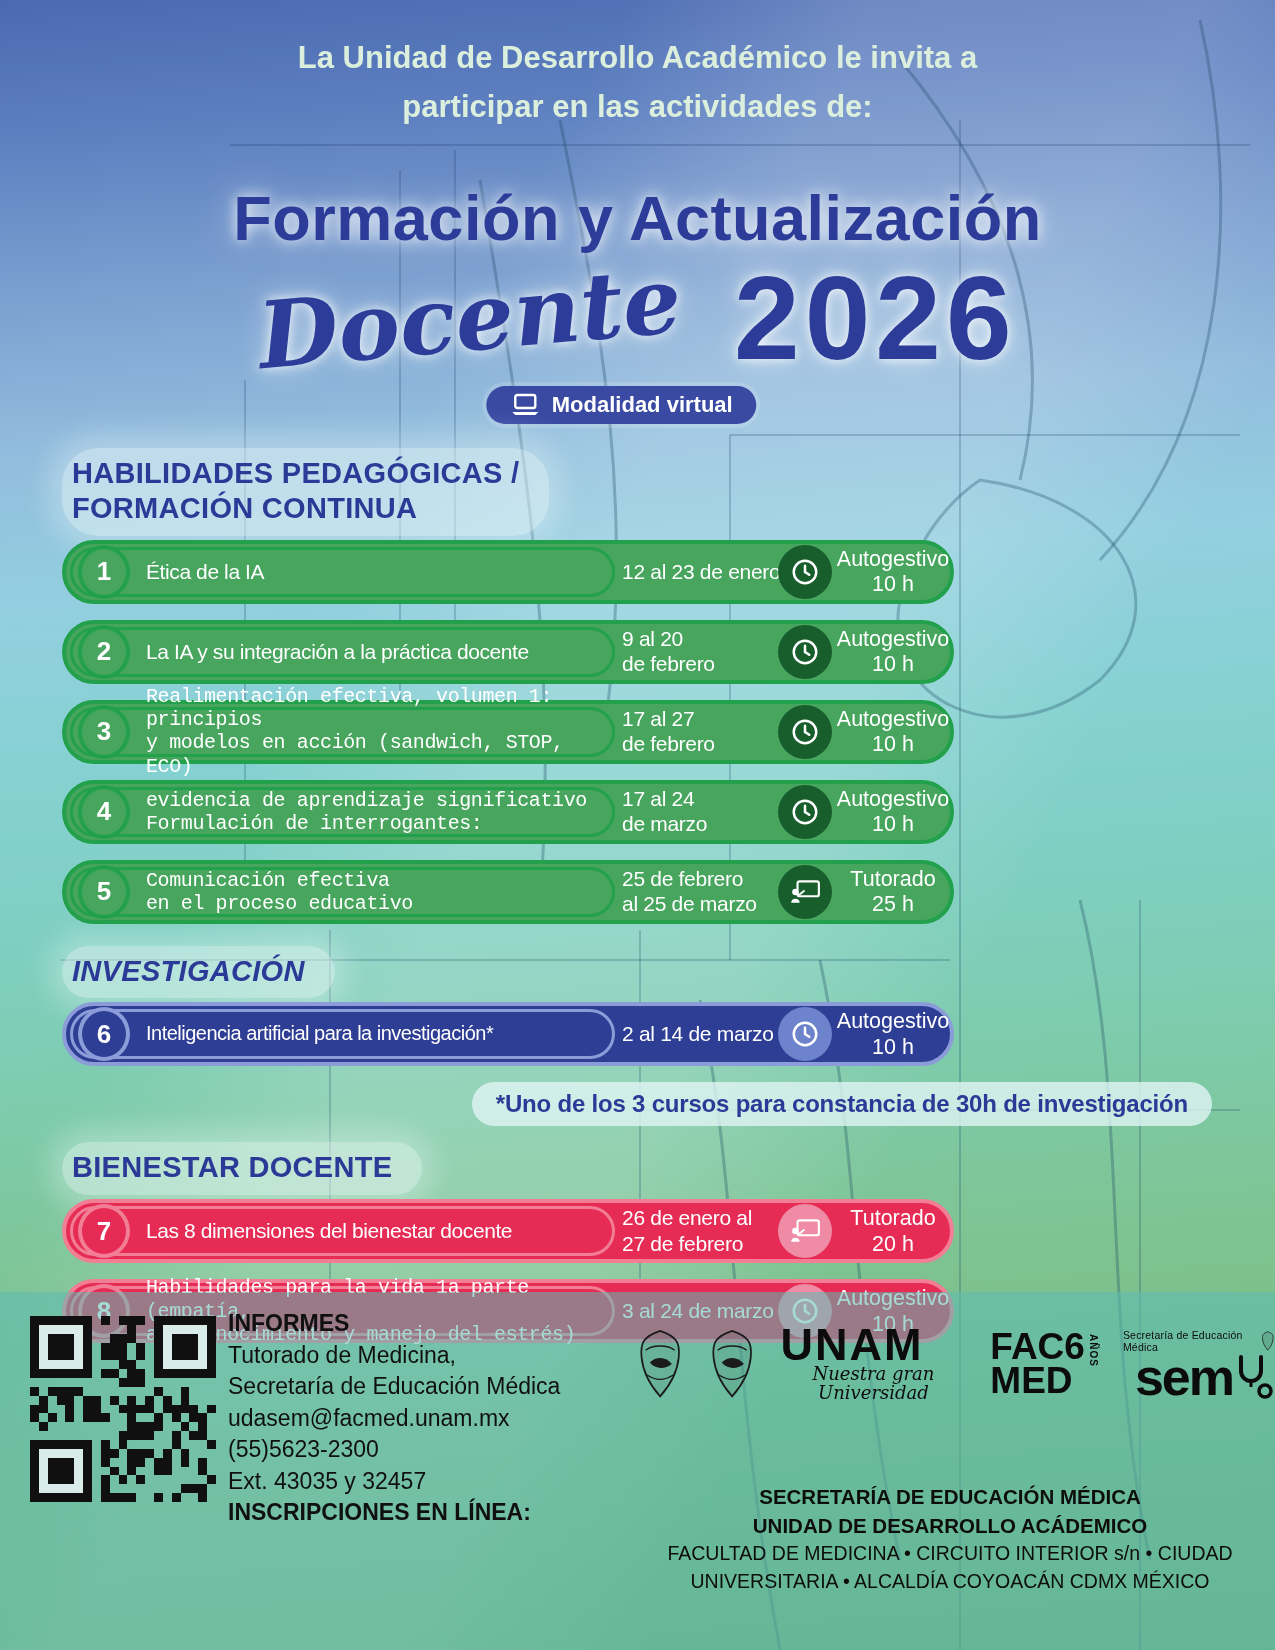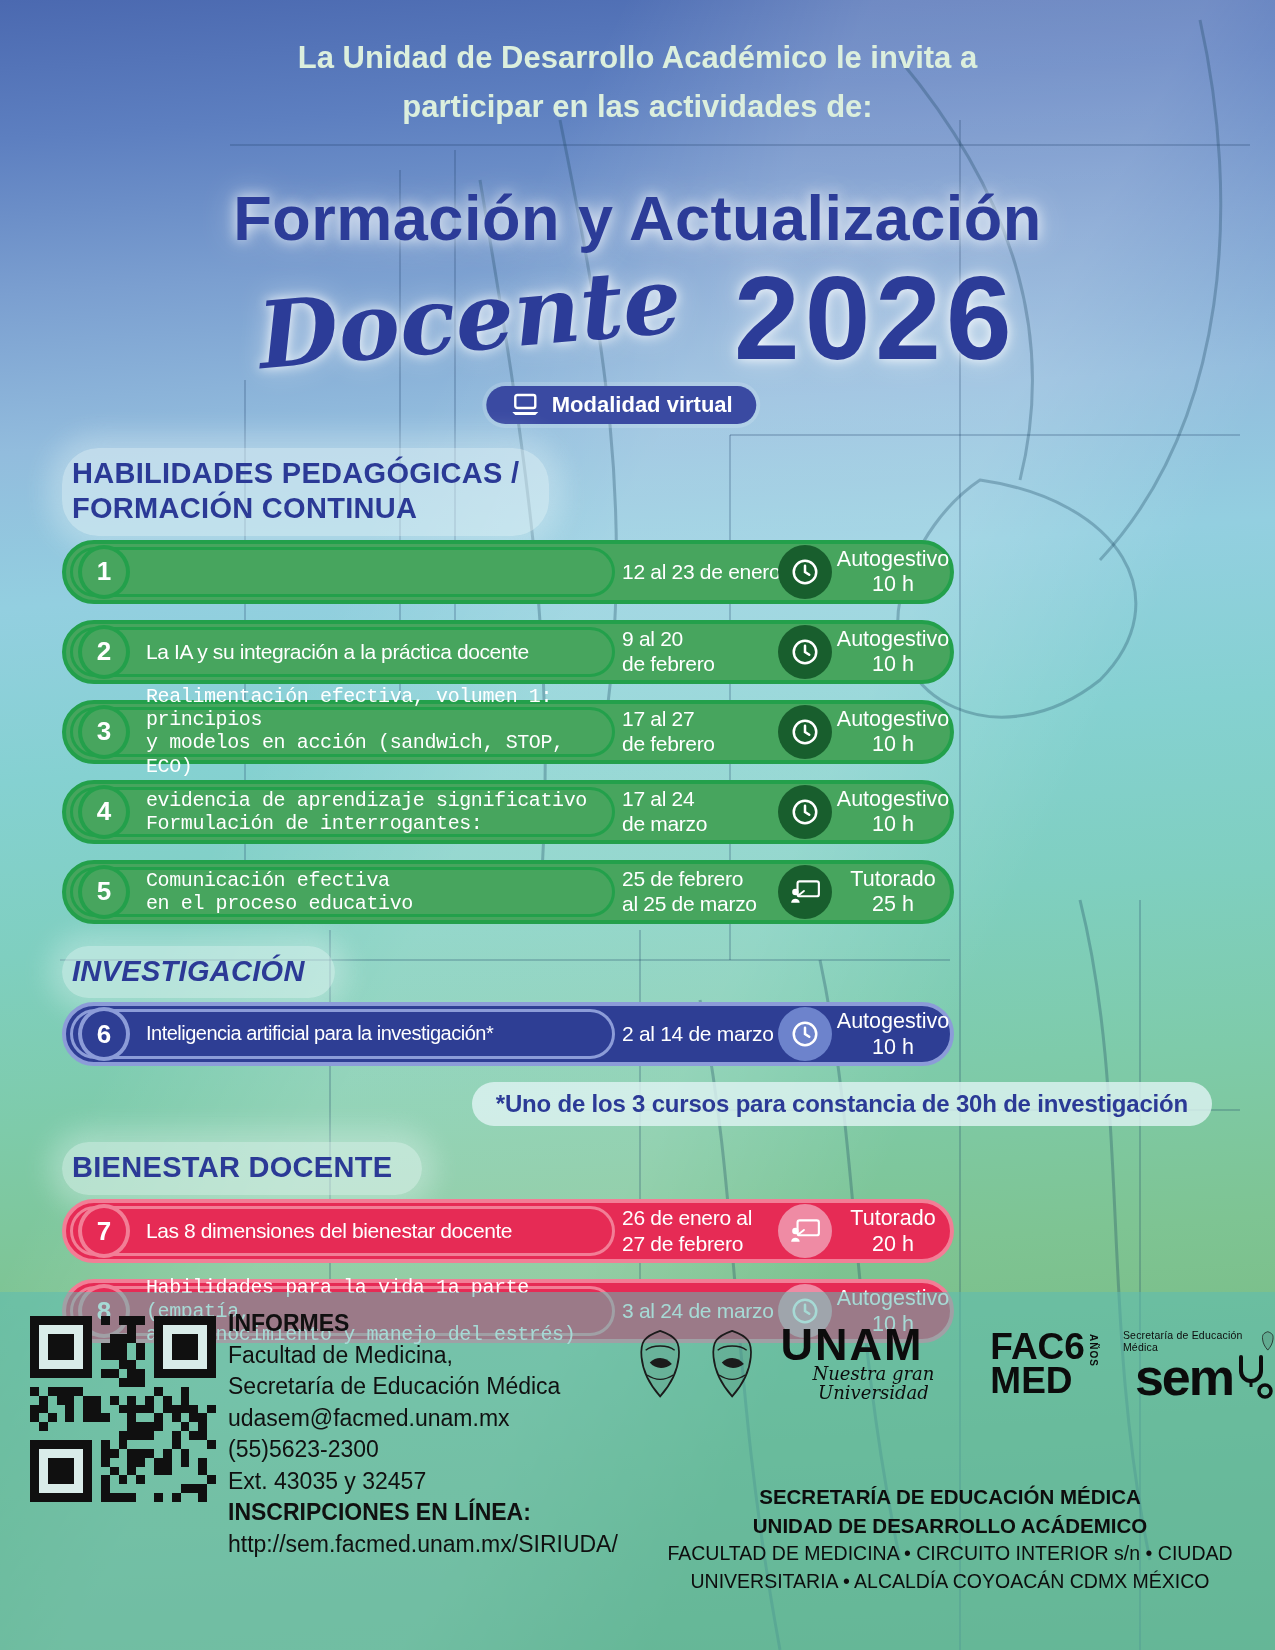--- a/index.html
+++ b/index.html
@@ -127,20 +127,23 @@
   <div class="content">
 
     <div class="sec-head">
       <div>HABILIDADES PEDAGÓGICAS /</div>
       <div>FORMACIÓN CONTINUA</div>
     </div>
 
     <div class="row theme-green">
       <div class="capsule"></div>
       <div class="num">1</div>
+      <div class="tl">
+        <div>Ética de la IA</div>
+      </div>
       <div class="dt">
         <div>12 al 23 de enero</div>
       </div>
       <div class="ic">
         <svg width="30" height="30" viewBox="0 0 24 24">
             <circle cx="12" cy="12" r="9" fill="none" stroke="#fff" stroke-width="2"></circle>
             <path d="M12 7v5l3.4 2.2" fill="none" stroke="#fff" stroke-width="2" stroke-linecap="round"></path>
           </svg>
       </div>
       <div class="tp">
@@ -450,27 +453,26 @@
           <rect x="15" y="1" width="5" height="5" fill="#d9ece9"></rect>
           <rect x="16" y="2" width="3" height="3"></rect>
           <rect x="0" y="14" width="7" height="7"></rect>
           <rect x="1" y="15" width="5" height="5" fill="#d9ece9"></rect>
           <rect x="2" y="16" width="3" height="3"></rect>
         </g>
       </svg>
 
     <div class="info">
       <div class="b">INFORMES</div>
-      <div>Facultad de Medicina,</div>
+      <div>Tutorado de Medicina,</div>
       <div>Secretaría de Educación Médica</div>
       <div>udasem@facmed.unam.mx</div>
       <div>(55)5623-2300</div>
       <div>Ext. 43035 y 32457</div>
       <div class="b">INSCRIPCIONES EN LÍNEA:</div>
-      <div>http://sem.facmed.unam.mx/SIRIUDA/</div>
     </div>
 
     <div class="logos">
       <svg width="62" height="92" viewBox="0 0 70 100">
         <path d="M35 2 C 12 10 6 18 8 40 C 10 62 20 80 35 97 C 50 80 60 62 62 40 C 64 18 58 10 35 2 Z" fill="rgba(15,15,15,.07)" stroke="#1b1b1b" stroke-width="2.5"></path>
         <path d="M14 30 C 24 22 46 22 56 30" fill="none" stroke="#1b1b1b" stroke-width="2"></path>
         <path d="M20 48 C 30 38 44 40 52 50 C 42 58 28 58 20 48 Z" fill="#1b1b1b"></path>
         <path d="M16 66 C 28 74 42 74 54 66" fill="none" stroke="#1b1b1b" stroke-width="2"></path>
       </svg>
       <svg width="62" height="92" viewBox="0 0 70 100">

